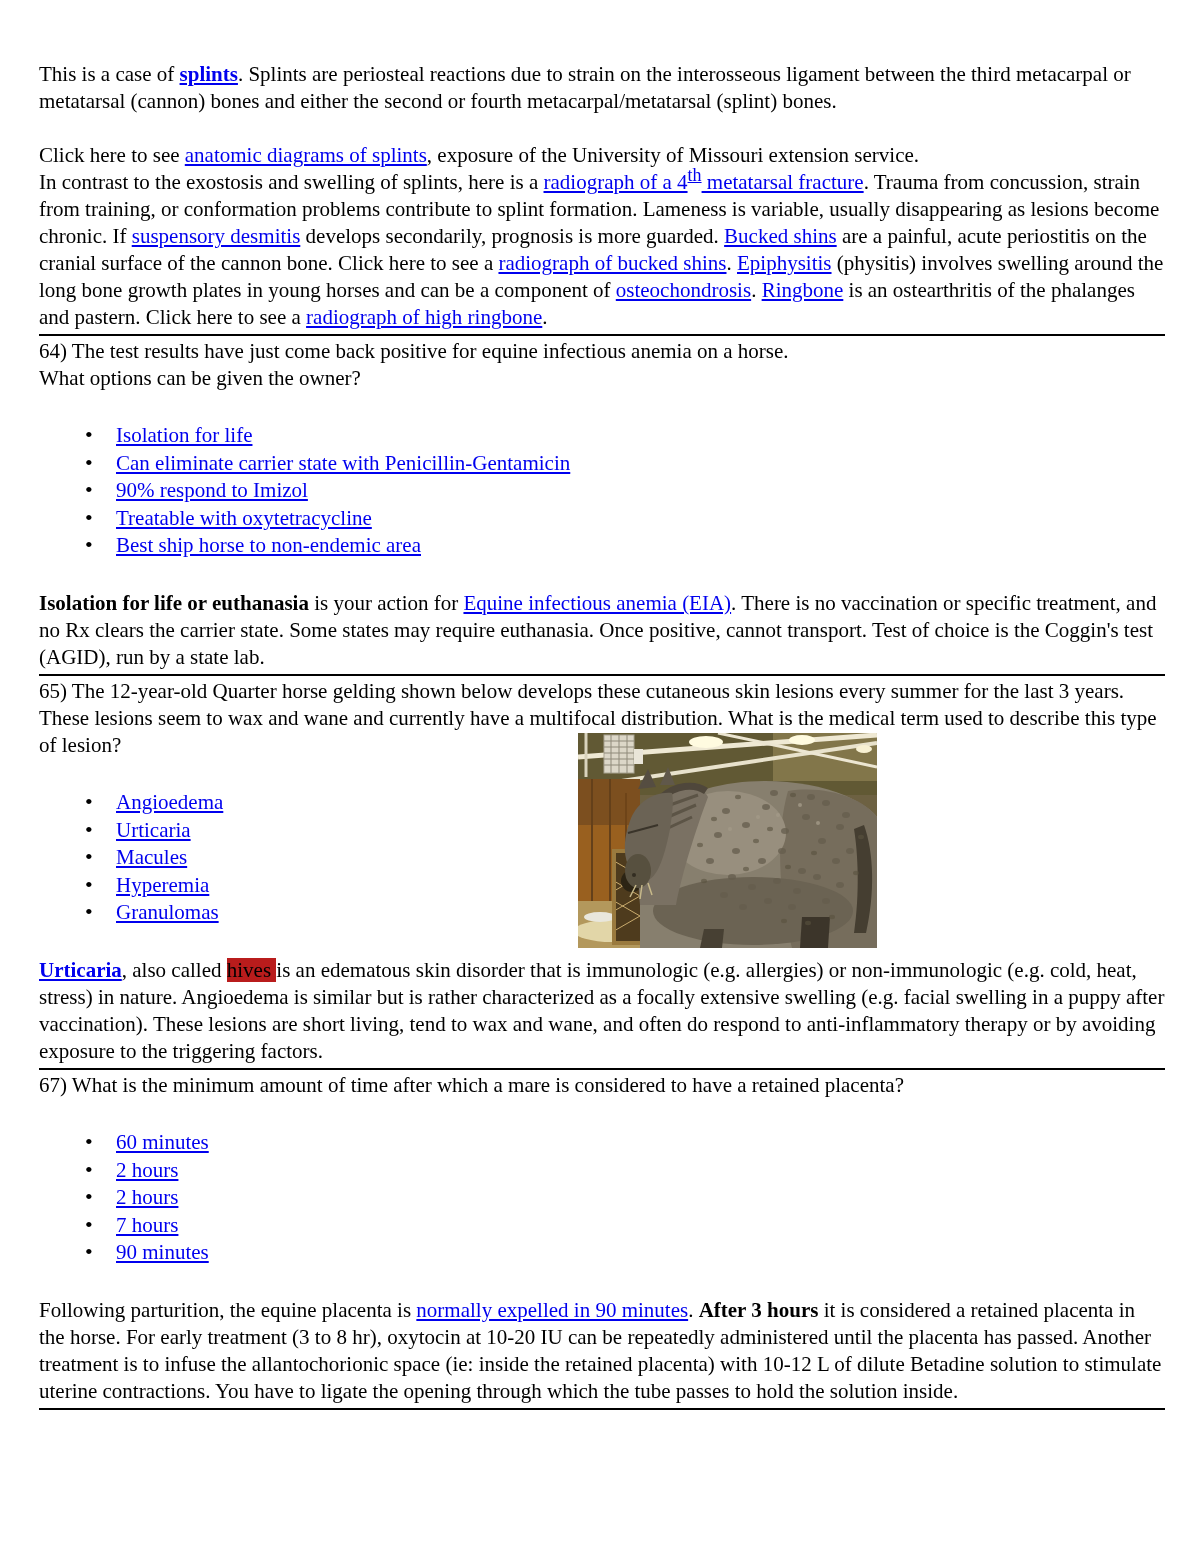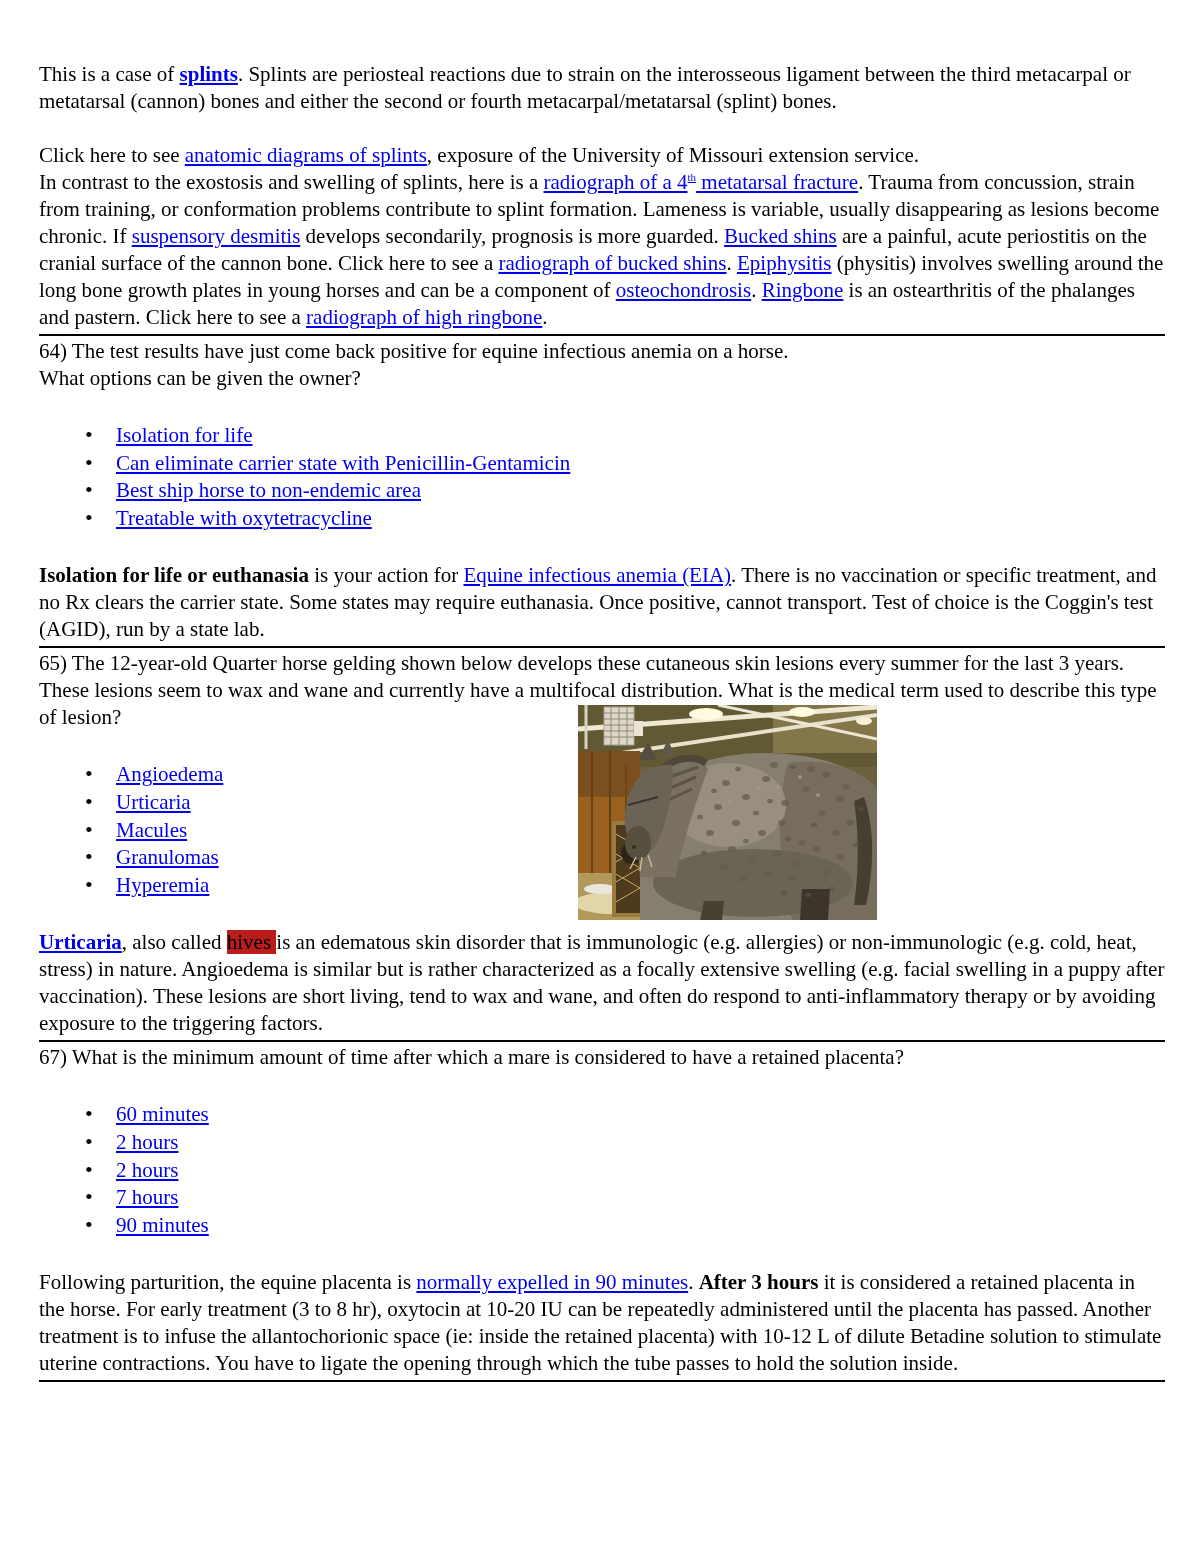--- a/index.html
+++ b/index.html
@@ -8,21 +8,21 @@
     font-family:"Liberation Serif","DejaVu Serif",serif;
     font-size:21px;line-height:27px;color:#000;position:relative;
   }
   .page{padding:61px 39px 0 39px;}
   p{margin:0;}
   .gap{height:27px;}
   a.link{color:#0000EE;text-decoration:underline;cursor:pointer;}
   .boldlink{font-weight:bold;}
   .bold{font-weight:bold;}
   .highlight{background:#b91c1c;}
-  .suplink{vertical-align:super;font-size:11px;line-height:0;}
+  .suplink{vertical-align:super;font-size:18px;line-height:0;}
   .rule{border-top:2px solid #000;margin:3px 0 2px 0;}
   ul.options{list-style:none;margin:30px 0 30px 0;padding:0 0 0 44px;}
   ul.options li{position:relative;padding-left:33px;line-height:27.6px;}
   ul.options li::before{content:"\2022";position:absolute;left:2px;top:-1px;color:#000;font-size:22px;}
   .photo-wrap{float:right;margin:-26px 288px 0 0;width:299px;height:215px;}
   .clear{clear:both;}
   .page-number{text-align:right;margin-top:25px;padding-right:2px;}
 </style>
 </head>
 <body>
@@ -34,22 +34,23 @@
   <p><span class="plain">Click here to see </span><a href="#" class="link link">anatomic diagrams of splints</a><span class="plain">, exposure of the University of Missouri extension service.</span></p>
   <p><span class="plain">In contrast to the exostosis and swelling of splints, here is a </span><a href="#" class="link link">radiograph of a 4</a><a href="#" class="link suplink">th</a><a href="#" class="link link"> metatarsal fracture</a><span class="plain">. Trauma from concussion, strain from training, or conformation problems contribute to splint formation. Lameness is variable, usually disappearing as lesions become chronic. If </span><a href="#" class="link link">suspensory desmitis</a><span class="plain"> develops secondarily, prognosis is more guarded. </span><a href="#" class="link link">Bucked shins</a><span class="plain"> are a painful, acute periostitis on the cranial surface of the cannon bone. Click here to see a </span><a href="#" class="link link">radiograph of bucked shins</a><span class="plain">. </span><a href="#" class="link link">Epiphysitis</a><span class="plain"> (physitis) involves swelling around the long bone growth plates in young horses and can be a component of </span><a href="#" class="link link">osteochondrosis</a><span class="plain">. </span><a href="#" class="link link">Ringbone</a><span class="plain"> is an ostearthritis of the phalanges and pastern. Click here to see a </span><a href="#" class="link link">radiograph of high ringbone</a><span class="plain">.</span></p>
 
   <div class="rule"></div>
 
   <section>
     <p><span class="plain">64) The test results have just come back positive for equine infectious anemia on a horse.</span><br><span class="plain">What options can be given the owner?</span></p>
     <ul class="options">
         <li><a href="#" class="link">Isolation for life</a></li>
         <li><a href="#" class="link">Can eliminate carrier state with Penicillin-Gentamicin</a></li>
+        <li><a href="#" class="link">90% respond to Imizol</a></li>
+        <li><a href="#" class="link">Treatable with oxytetracycline</a></li>
         <li><a href="#" class="link">Best ship horse to non-endemic area</a></li>
-        <li><a href="#" class="link">Treatable with oxytetracycline</a></li>
       </ul>
     <p><span class="bold">Isolation for life or euthanasia</span><span class="plain"> is your action for </span><a href="#" class="link link">Equine infectious anemia (EIA)</a><span class="plain">. There is no vaccination or specific treatment, and no Rx clears the carrier state. Some states may require euthanasia. Once positive, cannot transport. Test of choice is the Coggin's test (AGID), run by a state lab.</span></p>
   </section>
 
   <div class="rule"></div>
 
   <section>
     <p><span class="plain">65) The 12-year-old Quarter horse gelding shown below develops these cutaneous skin lesions every summer for the last 3 years. These lesions seem to wax and wane and currently have a multifocal distribution. What is the medical term used to describe this type of lesion?</span></p>
     <div class="photo-wrap">
       <svg viewBox="0 0 299 215" width="299" height="215" xmlns="http://www.w3.org/2000/svg" role="img">
@@ -171,22 +172,22 @@
             <circle cx="180" cy="84" r="2"></circle>
             <circle cx="152" cy="96" r="2"></circle>
             <circle cx="200" cy="82" r="2"></circle>
         </g>
       </svg>
     </div>
     <ul class="options">
         <li><a href="#" class="link">Angioedema</a></li>
         <li><a href="#" class="link">Urticaria</a></li>
         <li><a href="#" class="link">Macules</a></li>
+        <li><a href="#" class="link">Hyperemia</a></li>
         <li><a href="#" class="link">Granulomas</a></li>
-        <li><a href="#" class="link">Hyperemia</a></li>
       </ul>
     <div class="clear"></div>
     <p><a href="#" class="link boldlink">Urticaria</a><span class="plain">, also called </span><span class="highlight">hives </span><span class="plain">is an edematous skin disorder that is immunologic (e.g. allergies) or non-immunologic (e.g. cold, heat, stress) in nature. Angioedema is similar but is rather characterized as a focally extensive swelling (e.g. facial swelling in a puppy after vaccination). These lesions are short living, tend to wax and wane, and often do respond to anti-inflammatory therapy or by avoiding exposure to the triggering factors.</span></p>
   </section>
 
   <div class="rule"></div>
 
   <section>
     <p><span class="plain">67) What is the minimum amount of time after which a mare is considered to have a retained placenta?</span></p>
     <ul class="options">

